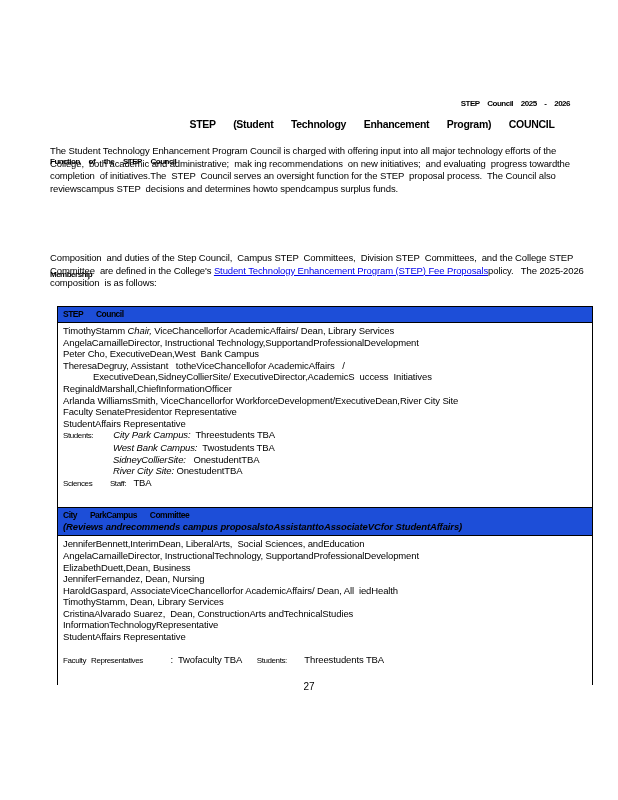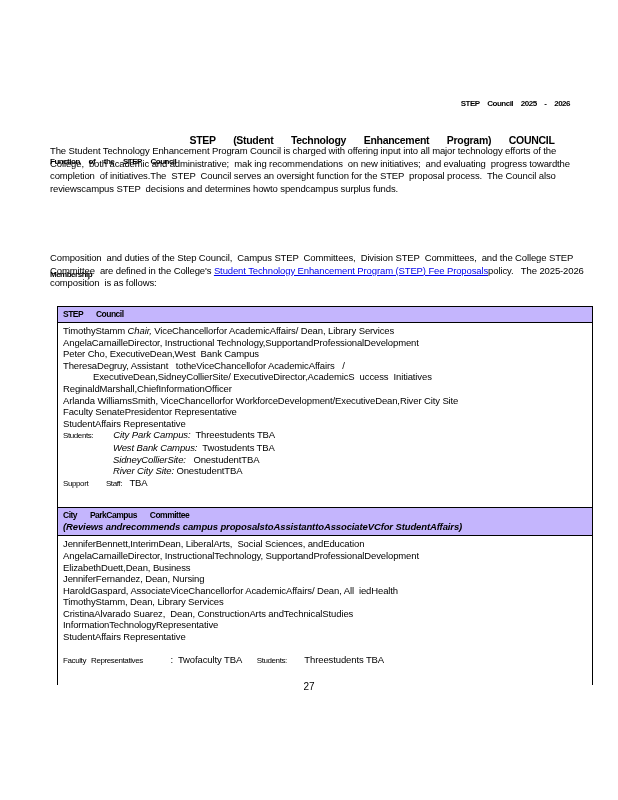--- a/index.html
+++ b/index.html
@@ -10,21 +10,21 @@
     overflow:hidden;
   }
   
   .cond { font-weight:bold; letter-spacing:-0.5px; }
 
   .hdr-right {
     position:absolute; top:99px; right:48px;
     font-size:8px; word-spacing:6px;
   }
   .doc-title {
-    position:absolute; top:134px; left:126px; right:0;
+    position:absolute; top:118px; left:126px; right:0;
     text-align:center; font-size:10.5px; word-spacing:15px; letter-spacing:-0.3px;
     font-weight:bold;
   }
   .sec-heading {
     position:absolute; left:50px;
     font-size:8px; word-spacing:7px;
   }
   .sec-heading.fn { top:157px; }
   .sec-heading.mb { top:238px;margin-top:32px; }
   .body-par {
@@ -35,21 +35,21 @@
   .body-par.p1 { top:145px; }
   .body-par.p2 { top:252px; }
   .link { color:#0000EE; text-decoration:underline; cursor:pointer; }
 
   .ctable {
     position:absolute; top:306px; left:57px; width:536px;
     border:1px solid #000; border-bottom:none;
     font-size:9.5px; letter-spacing:-0.12px;
   }
   .thead {
-    background:#c4b5fd; border-bottom:1px solid #000;
+    background:#1d4ed8; border-bottom:1px solid #000;
     padding:1px 5px 2px;
   }
   .thead-title {
     font-weight:bold; font-size:8.5px; letter-spacing:-0.5px; word-spacing:11px;
     line-height:12px;
   }
   .thead-sub {
     font-style:italic; font-weight:600; font-size:9.5px; line-height:12px;
     letter-spacing:-0.12px;
   }
@@ -94,21 +94,21 @@
         <div class="trow"><span class="sg-n">TheresaDegruy, Assistant   totheViceChancellofor AcademicAffairs   /</span></div>
         <div class="trow ind1"><span class="sg-n">ExecutiveDean,SidneyCollierSite/ ExecutiveDirector,AcademicS  uccess  Initiatives</span></div>
         <div class="trow"><span class="sg-n">ReginaldMarshall,ChiefInformationOfficer</span></div>
         <div class="trow"><span class="sg-n">Arlanda WilliamsSmith, ViceChancellorfor WorkforceDevelopment/ExecutiveDean,River City Site</span></div>
         <div class="trow"><span class="sg-n">Faculty SenatePresidentor Representative</span></div>
         <div class="trow"><span class="sg-n">StudentAffairs Representative</span></div>
         <div class="trow"><span class="sg-l">Students:</span><span class="sg-n">        </span><span class="sg-i">City Park Campus:</span><span class="sg-n">  Threestudents TBA</span></div>
         <div class="trow ind2"><span class="sg-i">West Bank Campus:</span><span class="sg-n">  Twostudents TBA</span></div>
         <div class="trow ind2"><span class="sg-i">SidneyCollierSite:</span><span class="sg-n">   OnestudentTBA</span></div>
         <div class="trow ind2"><span class="sg-i">River City Site:</span><span class="sg-n"> OnestudentTBA</span></div>
-        <div class="trow"><span class="sg-l">Support</span><span class="sg-n">       </span><span class="sg-l">Staff:</span><span class="sg-n">   TBA</span></div>
+        <div class="trow"><span class="sg-l">Sciences</span><span class="sg-n">       </span><span class="sg-l">Staff:</span><span class="sg-n">   TBA</span></div>
       </div>
       <div class="thead">
         <div class="thead-title">City ParkCampus Committee</div>
         <div class="thead-sub">(Reviews andrecommends campus proposalstoAssistanttoAssociateVCfor StudentAffairs)</div>
       </div>
       <div class="tbody">
         <div class="trow"><span class="sg-n">JenniferBennett,InterimDean, LiberalArts,  Social Sciences, andEducation</span></div>
         <div class="trow"><span class="sg-n">AngelaCamailleDirector, InstructionalTechnology, SupportandProfessionalDevelopment</span></div>
         <div class="trow"><span class="sg-n">ElizabethDuett,Dean, Business</span></div>
         <div class="trow"><span class="sg-n">JenniferFernandez, Dean, Nursing</span></div>

